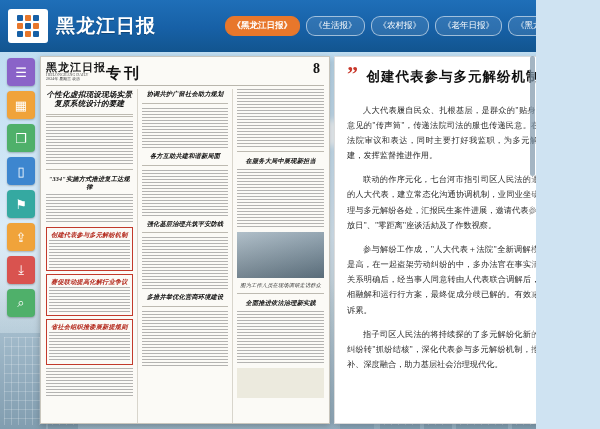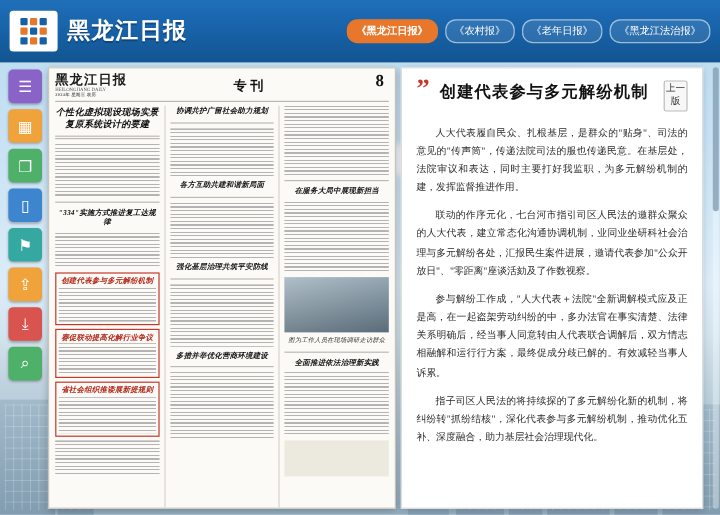--- a/index.html
+++ b/index.html
@@ -2,21 +2,21 @@
 <html><head>
 <meta charset="utf-8">
 <style>
   * { box-sizing: border-box; }
   html, body { margin:0; padding:0; }
   body {
     width:600px; height:429px; overflow:hidden;
     font-family:"Liberation Sans", sans-serif;
     background:#cfe3f2;
   }
-  #app { position:relative; width:600px; height:429px; overflow:hidden; }
+  #app { position:relative; width:536px; height:429px; overflow:hidden; }
 
   
   .bg {
     position:absolute; inset:0;
     background:
       linear-gradient(to bottom,#b8d9ef 0%,#cfe6f6 38%,#dcecf8 55%,#cfe0ea 70%,#b9cfdd 100%);
   }
   .bg .cloud {
     position:absolute; border-radius:50%; background:rgba(255,255,255,.75);
     filter:blur(3px);
@@ -93,22 +93,22 @@
     box-shadow:0 2px 6px rgba(0,0,0,.25);
     overflow:hidden; padding:4px 5px;
   }
   .paper-head { display:flex; align-items:flex-start; border-bottom:1px solid #b9b6ad; padding-bottom:2px; }
   .paper-logo {
     font-family:"Liberation Serif", serif; font-weight:bold; font-size:11px;
     color:#1b1b1b; letter-spacing:1px; line-height:1.1;
   }
   .paper-logo small { display:block; font-size:4px; font-weight:normal; letter-spacing:0; color:#555; }
   .paper-head-mid {
-    flex:1; text-align:center; font-family:"Liberation Serif", serif;
-    font-weight:bold; font-size:11px; letter-spacing:3px; padding-top:3px; color:#111;
+    flex:1; font-family:"Liberation Serif", serif;
+    font-weight:bold; font-size:15px; letter-spacing:3px; padding-top:3px; color:#111;
   }
   .paper-pagenum {
     font-family:"Liberation Serif", serif; font-weight:bold; font-size:14px; color:#111;
     padding:0 4px 0 2px;
   }
   .paper-dateline { font-size:3.6px; color:#666; letter-spacing:.3px; margin-top:1px; }
 
   .cols { display:flex; gap:4px; margin-top:3px; height:336px; }
   .col { flex:1; display:flex; flex-direction:column; gap:3px; }
   .col-sep { width:1px; background:#d8d5cc; }
@@ -208,20 +208,21 @@
           <i></i>
           <i></i>
           <i></i>
         </div>
     </div>
     <div class="mh-titles">
       <div class="mh-title-cn">黑龙江日报</div>
     </div>
     <div class="mh-nav">
       <div class="mh-pill active">《黑龙江日报》</div>
+      <div class="mh-pill">《生活报》</div>
       <div class="mh-pill">《农村报》</div>
       <div class="mh-pill">《老年日报》</div>
       <div class="mh-pill">《黑龙江法治报》</div>
     </div>
   </div>
 
   <div class="rail">
     <div class="rail-btn purple">
         <span>☰</span>
       </div>

